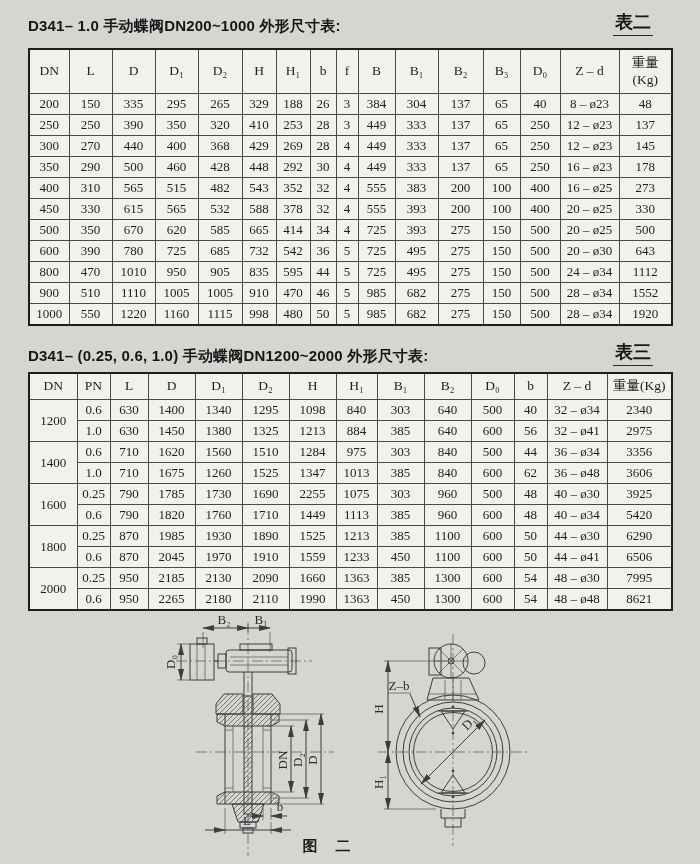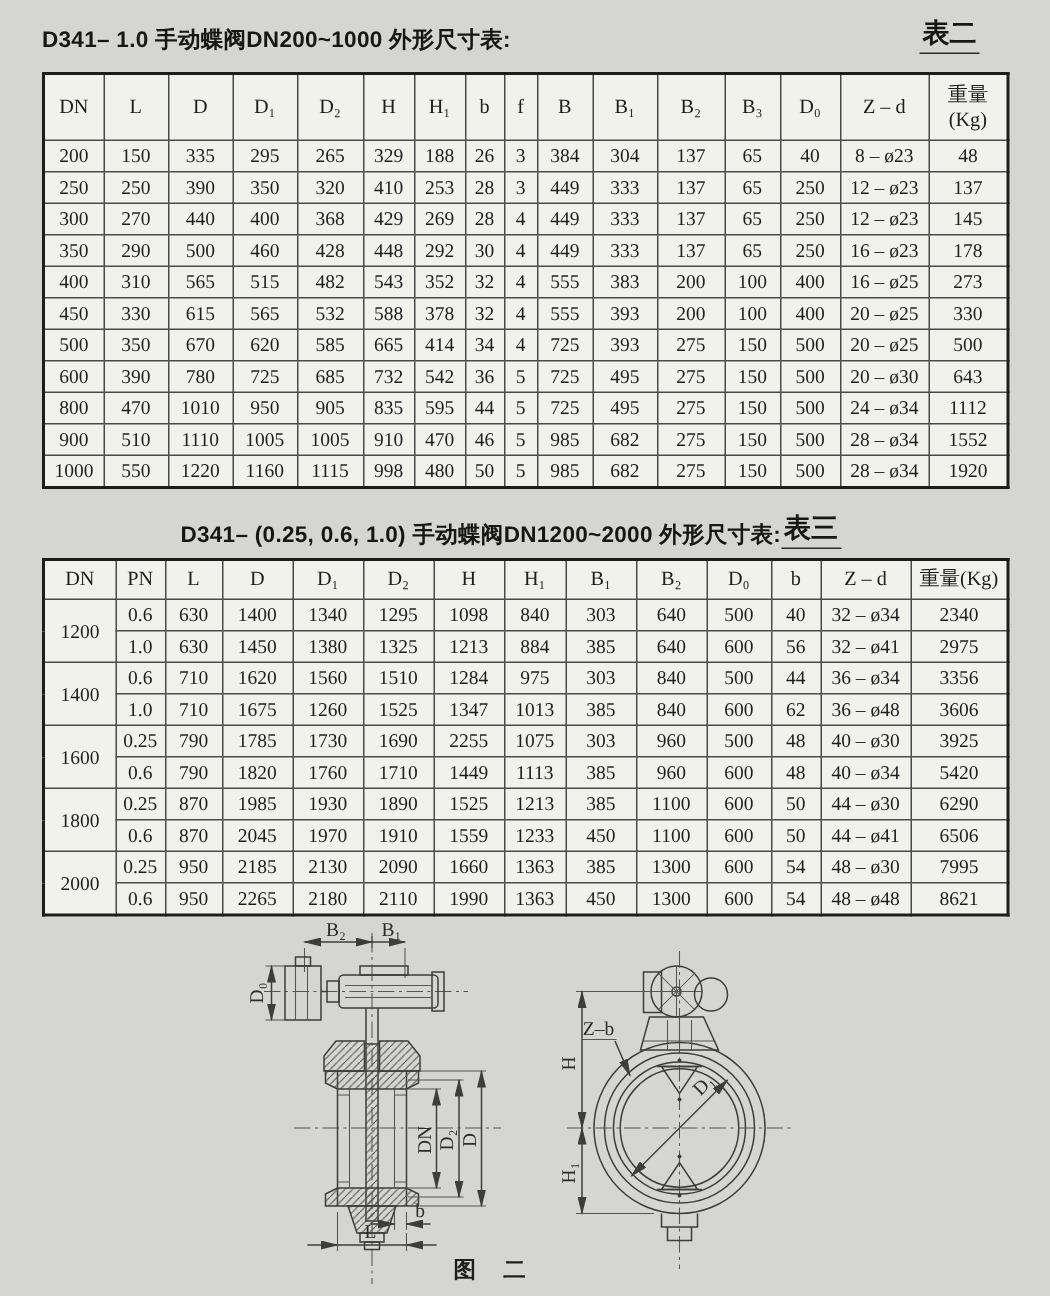--- a/index.html
+++ b/index.html
@@ -10,21 +10,21 @@
     color:#1c1c1c;
     position:relative;
     overflow:hidden;
   }
   .page{position:absolute;inset:0;}
   .title-row{
     position:absolute;left:28px;width:645px;
     display:flex;justify-content:space-between;align-items:flex-end;
   }
   .title-row.t1{top:10px;}
-  .title-row.t2{top:340px;justify-content:center;}
+  .title-row.t2{top:340px;}
   .doc-title{
     font-size:15px;font-weight:700;letter-spacing:0.2px;color:#161616;
     font-family:"Liberation Sans","DejaVu Sans",sans-serif;
   }
   .table-tag{
     font-size:18px;font-weight:700;color:#161616;
     border-bottom:1.5px solid #2a2a2a;padding:0 2px 1px 2px;margin-right:20px;
   }
   table.spec{
     position:absolute;left:28px;

